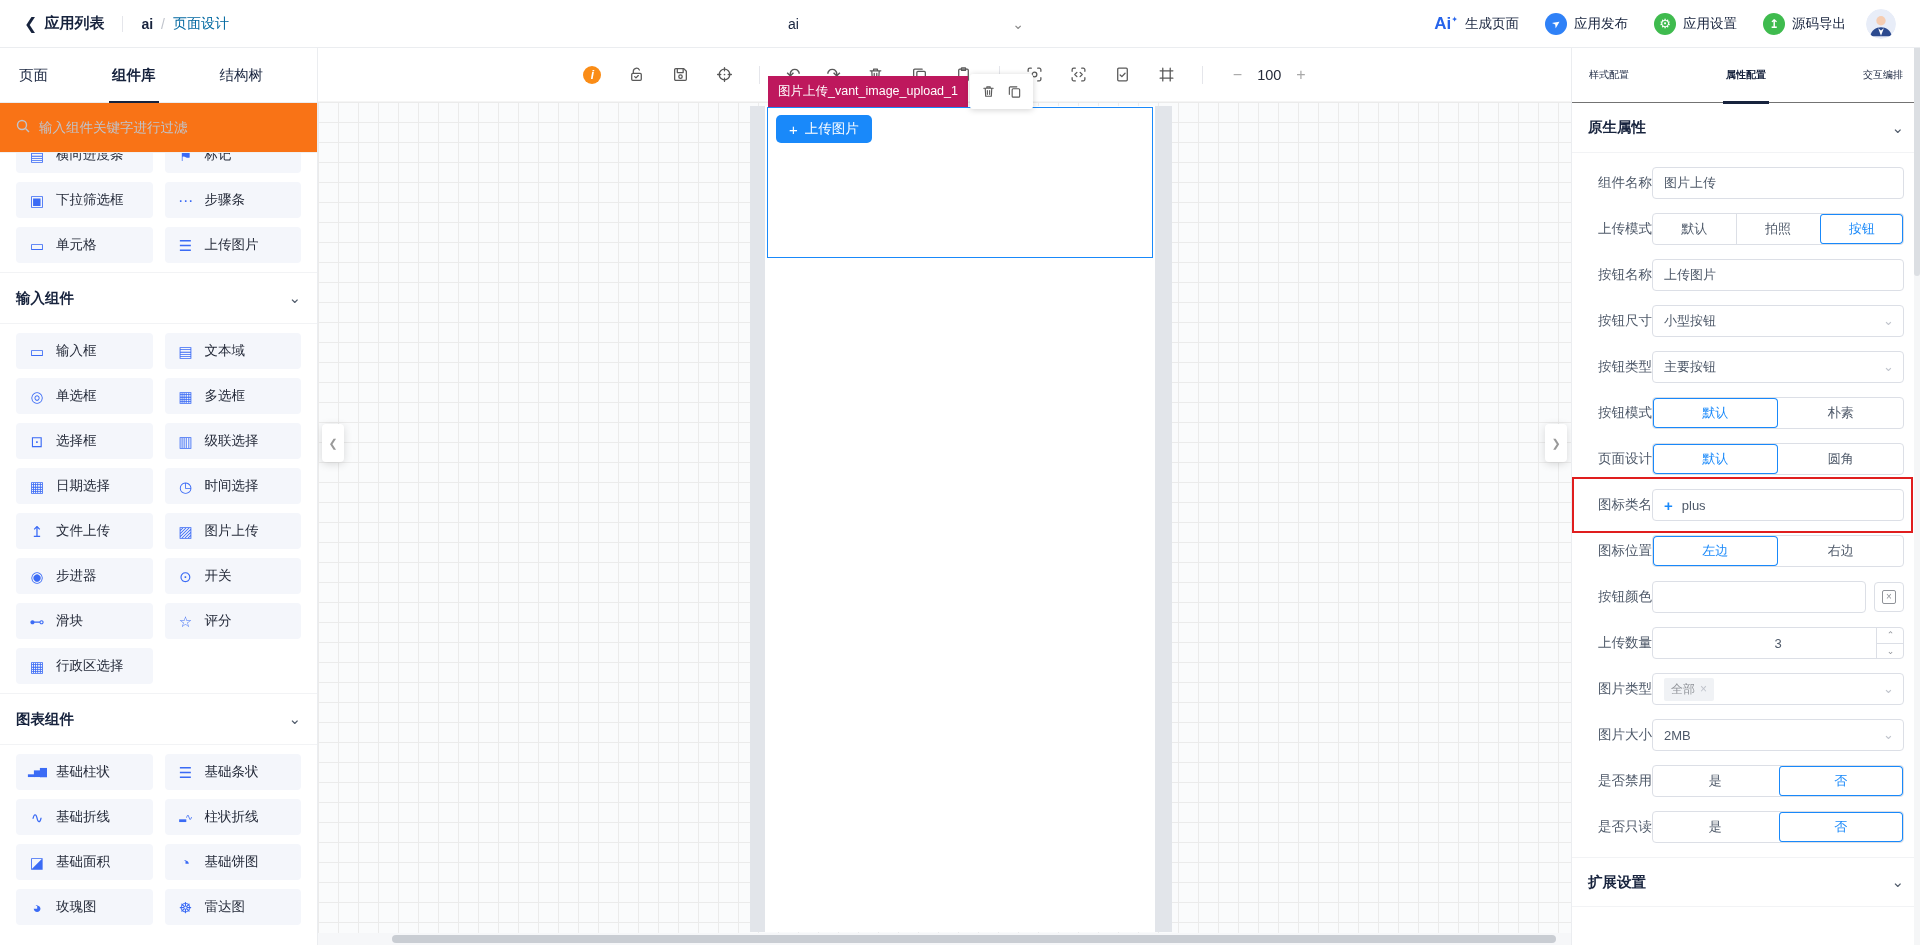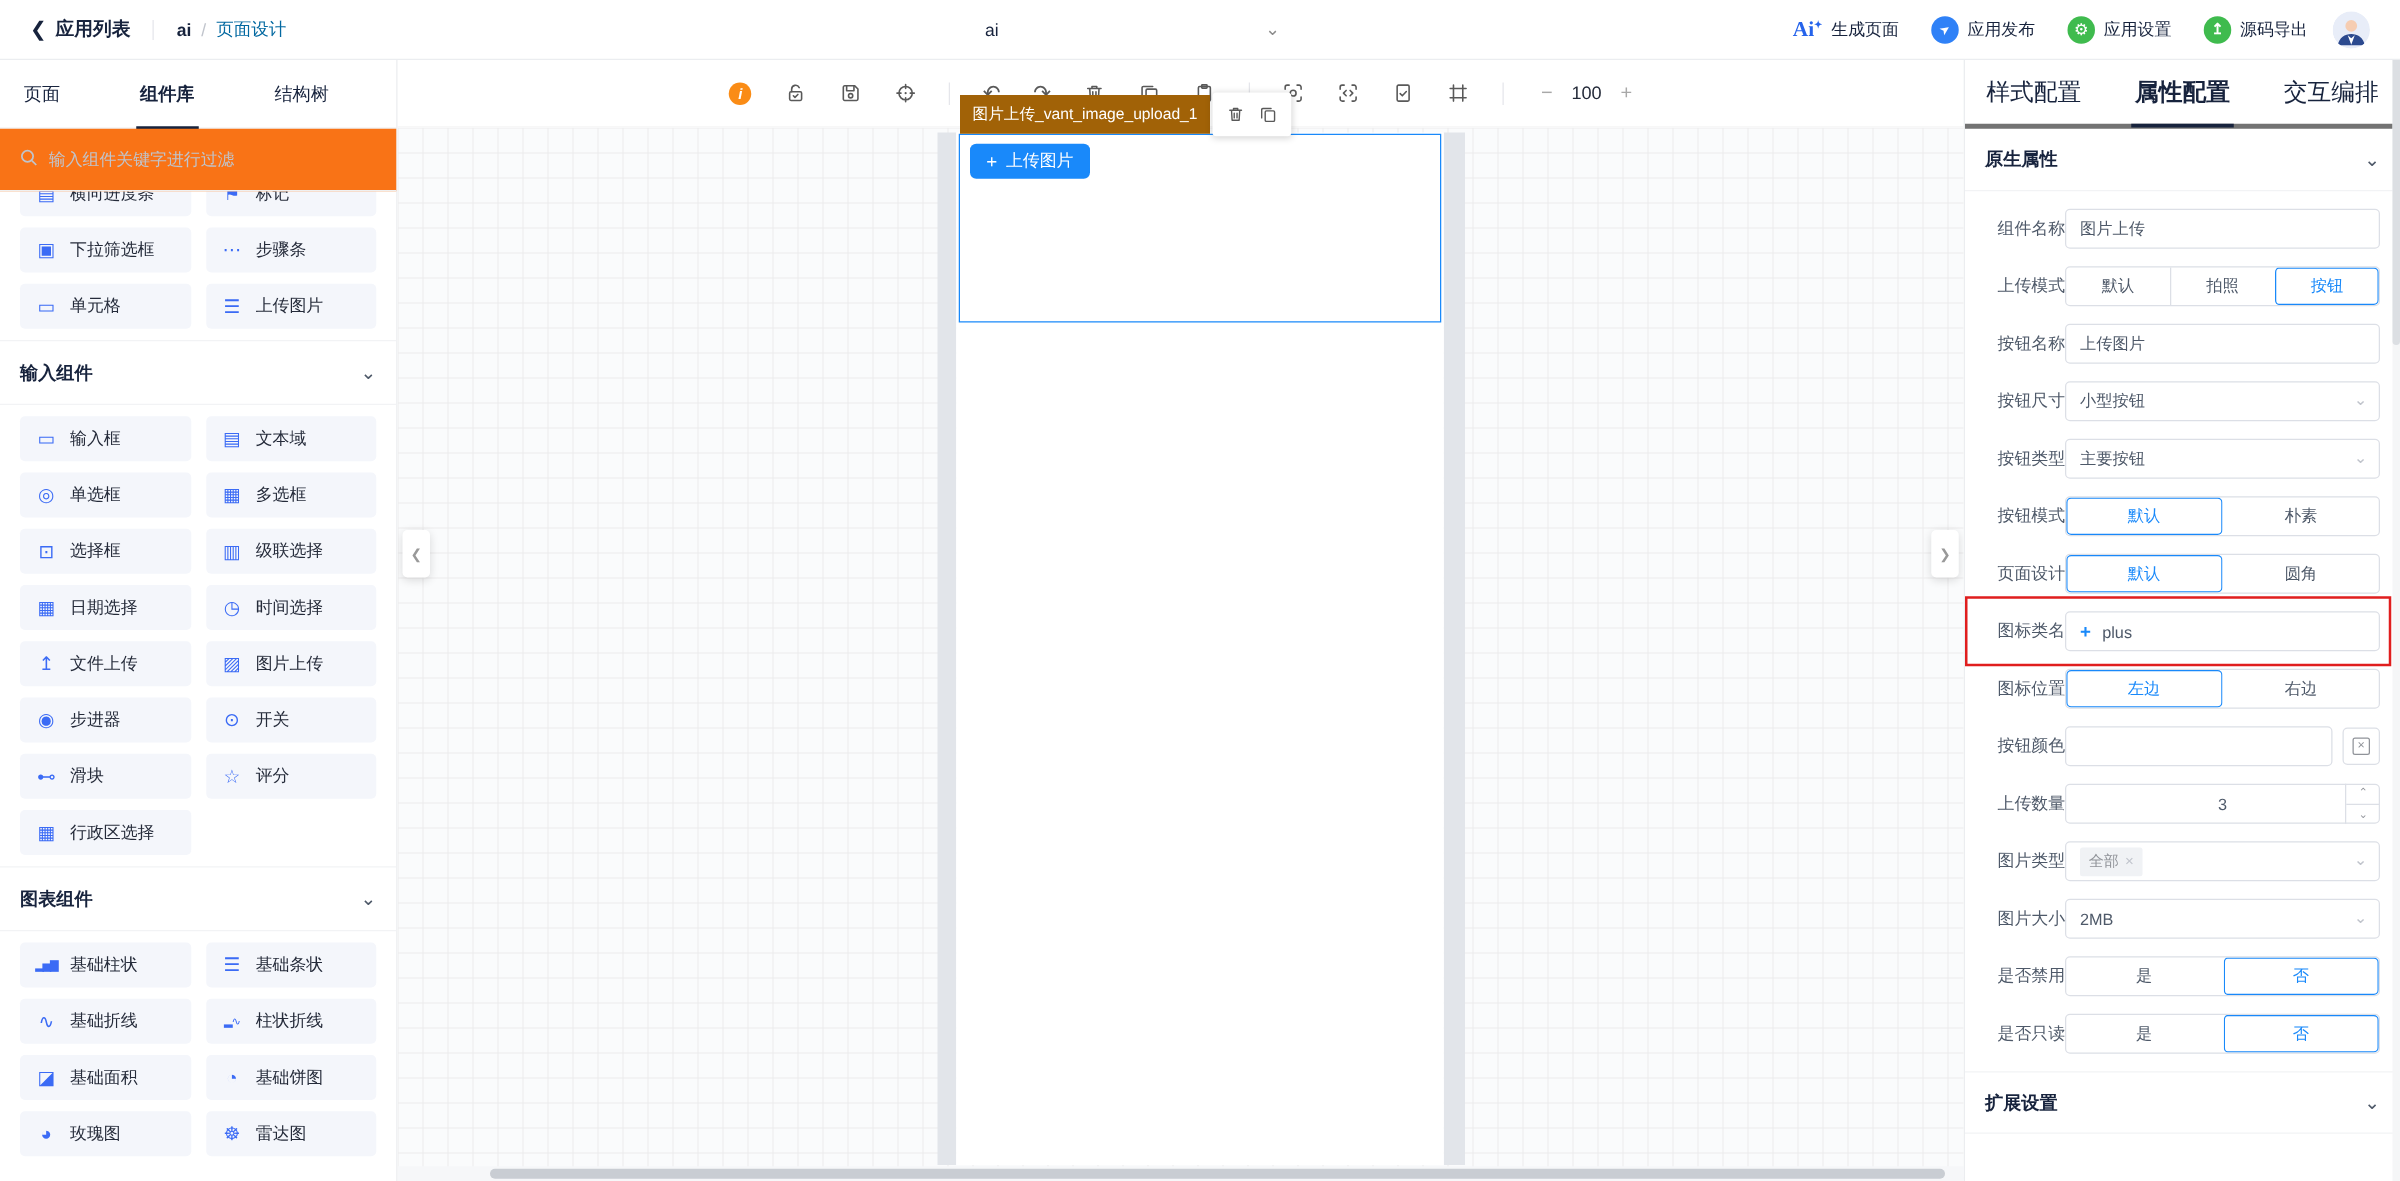--- a/index.html
+++ b/index.html
@@ -15,21 +15,21 @@
   .back .chev-left { font-size:16px; font-weight:bold; }
   .tb-divider { width:1px; height:16px; background:#e5e6eb; margin:0 18px; }
   .crumb { display:flex; align-items:center; font-size:14px; }
   .crumb-app { font-weight:bold; color:#17233d; }
   .crumb-sep { color:#c0c4cc; margin:0 8px; }
   .crumb-page { color:#0369a1; }
   .page-select { position:absolute; left:788px; width:236px; height:48px;
     display:flex; align-items:center; justify-content:space-between; cursor:pointer; }
   .page-select .val { font-size:14px; color:#17233d; }
   .page-select .chev { color:#8c8c8c; font-size:14px; }
-  .topbar-actions { margin-left:auto; display:flex; align-items:center; gap:26px;font-family:Liberation Serif, serif; }
+  .topbar-actions { margin-left:auto; display:flex; align-items:center; gap:26px; }
   .tb-action { display:flex; align-items:center; gap:7px; font-size:13.5px; color:#17233d; cursor:pointer; }
   .icon-circle { width:22px; height:22px; border-radius:50%; color:#fff;
     display:flex; align-items:center; justify-content:center; }
   .icon-circle.send { background:#2f81f7; } .icon-circle.send span{ font-size:10px; transform:rotate(-35deg); }
   .icon-circle.gear { background:#3fbb4e; font-size:13px; }
   .icon-circle.export { background:#3fbb4e; font-size:12px; font-weight:bold; }
   .ai-logo { color:#2563eb; font-weight:bold; font-size:17px; position:relative; }
   .ai-logo i { font-style:normal; font-size:8px; position:relative; top:-7px; }
   .avatar { width:30px; height:30px; border-radius:50%; overflow:hidden; margin-left:20px; cursor:pointer; flex:none; }
   
@@ -82,37 +82,37 @@
   .phone { position:absolute; left:447px; top:58px; width:390px; height:826px; background:#fff; z-index:2; }
   .phone-nav { position:absolute; bottom:0; left:0; right:0; height:30px; border-top:1px solid #ebedf0;
     background:#fff; display:flex; align-items:center; justify-content:center;
     font-size:14px; color:#1989fa; cursor:pointer; }
   .selection { position:absolute; left:2px; right:2px; top:1px; height:151px;
     border:1px solid #1989fa; cursor:move; }
   .upload-btn { position:absolute; left:8px; top:7px; height:28px; padding:0 13px; background:#1989fa;
     color:#fff; border-radius:5px; display:flex; align-items:center; gap:7px; font-size:13.5px; cursor:pointer; }
   .upload-btn .plus { font-size:15px; }
   .sel-head { position:absolute; left:450px; top:26px; display:flex; align-items:flex-start; gap:2px; z-index:7; }
-  .sel-tag { background:#a16207; color:#fff; font-size:12.5px; padding:0 10px; line-height:31px;
+  .sel-tag { background:#be185d; color:#fff; font-size:12.5px; padding:0 10px; line-height:31px;
     height:31px; margin-top:2px; white-space:nowrap; }
   .sel-actions { background:#fff; border-radius:3px; box-shadow:0 1px 6px rgba(0,0,0,.18);
     display:flex; align-items:center; gap:11px; padding:0 11px; height:35px; }
   .sel-actions .mini-icon { width:15px; height:15px; cursor:pointer; }
   .sel-actions svg { width:15px; height:15px; display:block; }
   .collapse-btn { position:absolute; top:376px; width:22px; height:38px; background:#fff;
     box-shadow:0 2px 8px rgba(0,0,0,.14); border-radius:4px; display:flex; align-items:center;
     justify-content:center; color:#999; font-size:11px; z-index:4; cursor:pointer; }
   .collapse-l { left:4px; } .collapse-r { left:1227px; }
   .h-scroll { position:absolute; left:0; right:0; bottom:0; height:12px; background:#f6f7f9; z-index:6; }
   .h-thumb { position:absolute; left:74px; top:2px; width:1164px; height:8px; background:#c9cdd3;
     border-radius:4px; cursor:grab; }
   
   .panel { width:349px; flex:none; border-left:1px solid #ebedf0; background:#fff; position:relative; z-index:10; }
   .panel-tabs { height:55px; display:flex; align-items:center; justify-content:space-between;
-    padding:0 14px; border-bottom:4px solid #737373; font-size:19px; color:#17233d; }
+    padding:0 14px; border-bottom:1px solid #737373; font-size:10px; color:#17233d; }
   .panel-section { height:50px; display:flex; align-items:center; justify-content:space-between;
     padding:0 16px; font-weight:bold; font-size:14.5px; color:#17233d;
     border-bottom:1px solid #f2f3f5; cursor:pointer; }
   .panel-section .chev { font-weight:normal; color:#4e5969; font-size:15px; }
   .panel-section.extend { border-top:1px solid #f2f3f5; margin-top:12px; }
   .field-row { display:flex; align-items:center; margin:14px 16px; position:relative;text-align:right; }
   .field-label { width:64px; flex:none; color:#4e5969; font-size:13.5px; }
   .field-ctl { flex:1; position:relative; min-width:0; }
   .ipt { height:32px; border:1px solid #dcdfe6; border-radius:4px; background:#fff;
     display:flex; align-items:center; padding:0 11px; color:#4e5969; font-size:13px; cursor:text; }

